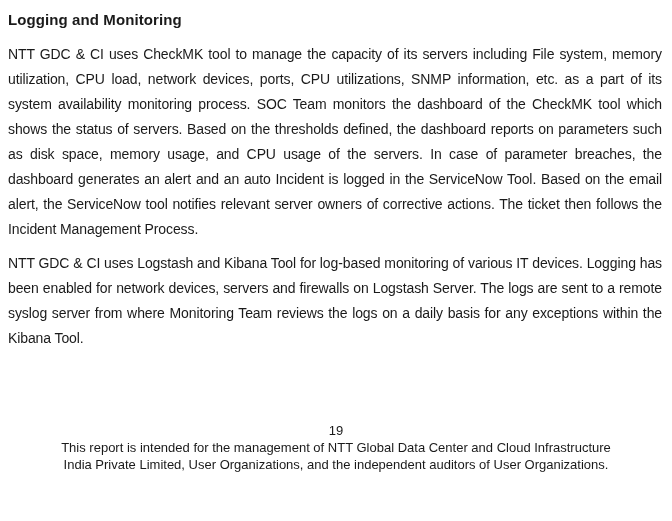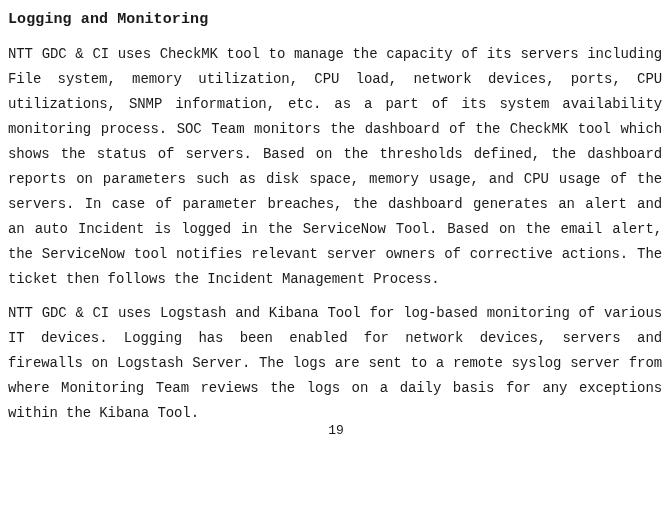--- a/index.html
+++ b/index.html
@@ -7,21 +7,21 @@
     padding: 0;
     background: #ffffff;
   }
   .page {
     position: relative;
     width: 672px;
     height: 521px;
     background: #ffffff;
     box-sizing: border-box;
     padding: 10px 10px 0 8px;
-    font-family: Liberation Mono, monospace;
+    font-family: Liberation Sans, sans-serif;
     color: #1a1a1a;
     overflow: hidden;
   }
   .heading {
     font-size: 15px;
     font-weight: bold;
     letter-spacing: 0.1px;
     margin: 0 0 13px 0;
     line-height: 19px;
   }
@@ -52,15 +52,17 @@
 <div class="page">
 
   <h1 class="heading">Logging and Monitoring</h1>
 
   <p class="body-para">NTT GDC &amp; CI uses CheckMK tool to manage the capacity of its servers including File system, memory utilization, CPU load, network devices, ports, CPU utilizations, SNMP information, etc. as a part of its system availability monitoring process. SOC Team monitors the dashboard of the CheckMK tool which shows the status of servers. Based on the thresholds defined, the dashboard reports on parameters such as disk space, memory usage, and CPU usage of the servers. In case of parameter breaches, the dashboard generates an alert and an auto Incident is logged in the ServiceNow Tool. Based on the email alert, the ServiceNow tool notifies relevant server owners of corrective actions. The ticket then follows the Incident Management Process.</p>
 
   <p class="body-para">NTT GDC &amp; CI uses Logstash and Kibana Tool for log-based monitoring of various IT devices. Logging has been enabled for network devices, servers and firewalls on Logstash Server. The logs are sent to a remote syslog server from where Monitoring Team reviews the logs on a daily basis for any exceptions within the Kibana Tool.</p>
 
   <div class="footer">
     <div class="page-number">19</div>
+    <div class="disclaimer-line">This report is intended for the management of NTT Global Data Center and Cloud Infrastructure</div>
+    <div class="disclaimer-line">India Private Limited, User Organizations, and the independent auditors of User Organizations.</div>
   </div>
 
 </div>
 
 </body></html>

